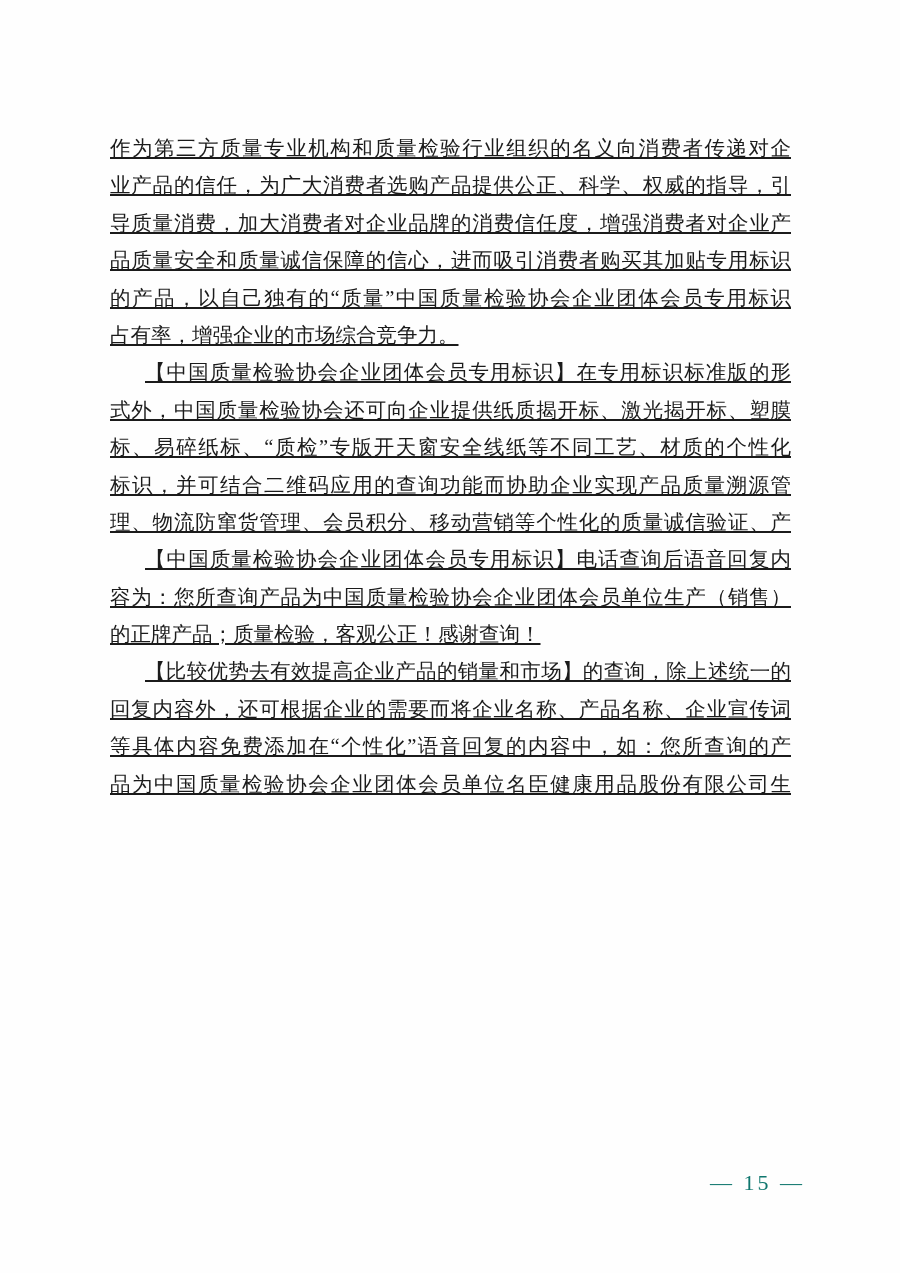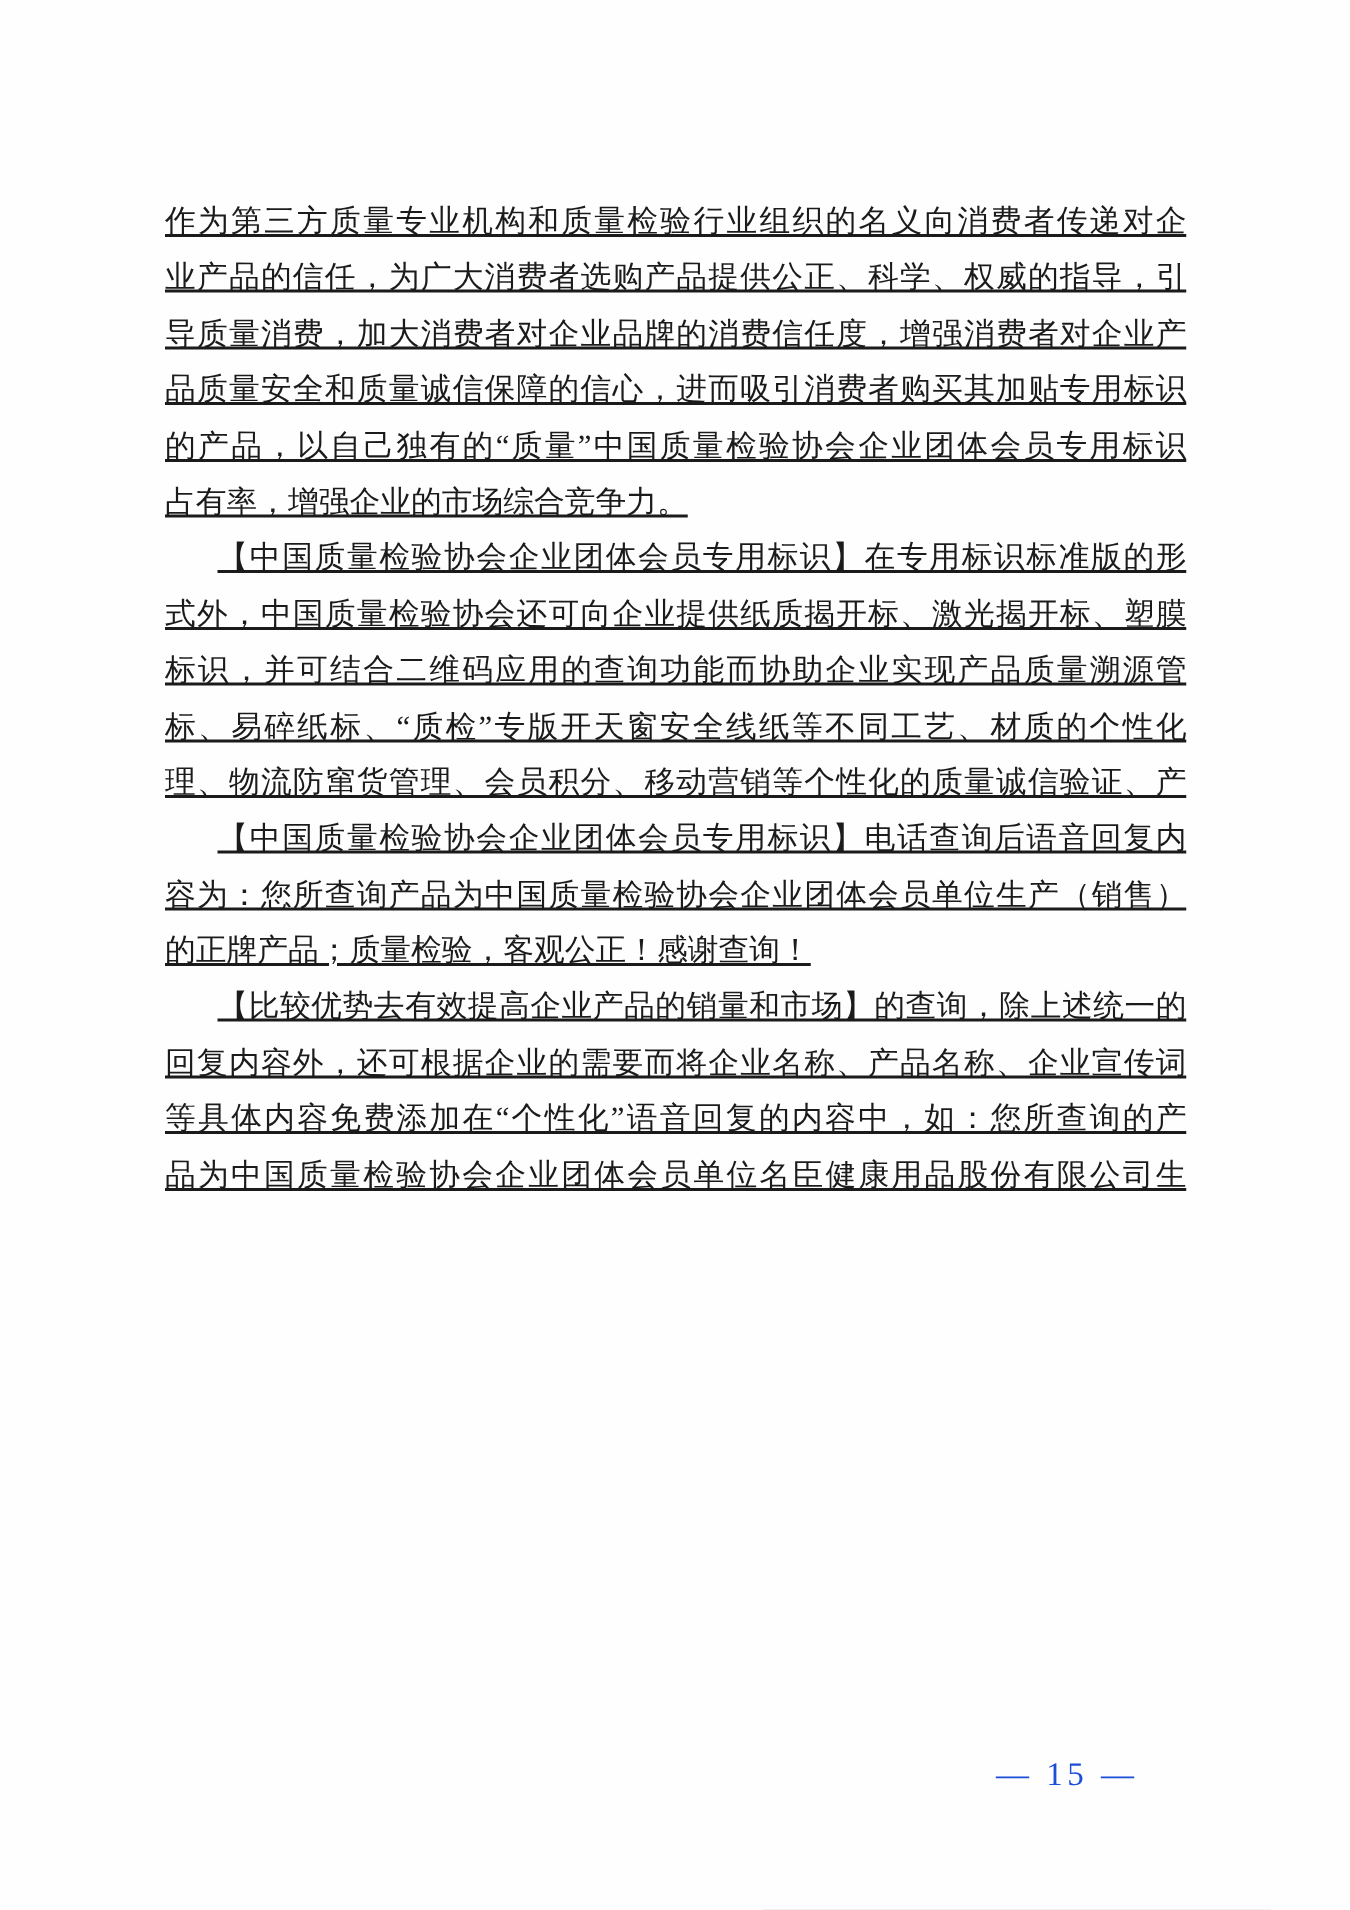--- a/index.html
+++ b/index.html
@@ -40,26 +40,26 @@
   .line.indent {
     padding-left: 35px;
   }
   .line.last {
     text-align: right;
     text-align-last: left;
   }
   .pagenum {
     position: absolute;
     top: 1170px;
-    left: 664px;
+    left: 640px;
     width: 165px;
-    text-align: left;
+    text-align: right;
     font-size: 22px;
     letter-spacing: 3px;
-    color: #1d4ed8;
+    color: #0f766e;
   }
 </style>
 </head>
 <body>
 
 <div class="page">
 
   <div class="textblock">
 
     <div class="para">
@@ -67,22 +67,22 @@
       <div class="line">业产品的信任，为广大消费者选购产品提供公正、科学、权威的指导，引</div>
       <div class="line">导质量消费，加大消费者对企业品牌的消费信任度，增强消费者对企业产</div>
       <div class="line">品质量安全和质量诚信保障的信心，进而吸引消费者购买其加贴专用标识</div>
       <div class="line">的产品，以自己独有的“质量”中国质量检验协会企业团体会员专用标识</div>
       <div class="line last">占有率，增强企业的市场综合竞争力。</div>
     </div>
 
     <div class="para">
       <div class="line indent">【中国质量检验协会企业团体会员专用标识】在专用标识标准版的形</div>
       <div class="line">式外，中国质量检验协会还可向企业提供纸质揭开标、激光揭开标、塑膜</div>
+      <div class="line">标、易碎纸标、“质检”专版开天窗安全线纸等不同工艺、材质的个性化</div>
       <div class="line">标识，并可结合二维码应用的查询功能而协助企业实现产品质量溯源管</div>
-      <div class="line">标、易碎纸标、“质检”专版开天窗安全线纸等不同工艺、材质的个性化</div>
       <div class="line">理、物流防窜货管理、会员积分、移动营销等个性化的质量诚信验证、产</div>
     </div>
 
     <div class="para">
       <div class="line indent">【中国质量检验协会企业团体会员专用标识】电话查询后语音回复内</div>
       <div class="line">容为：您所查询产品为中国质量检验协会企业团体会员单位生产（销售）</div>
       <div class="line last">的正牌产品；质量检验，客观公正！感谢查询！</div>
     </div>
 
     <div class="para">

